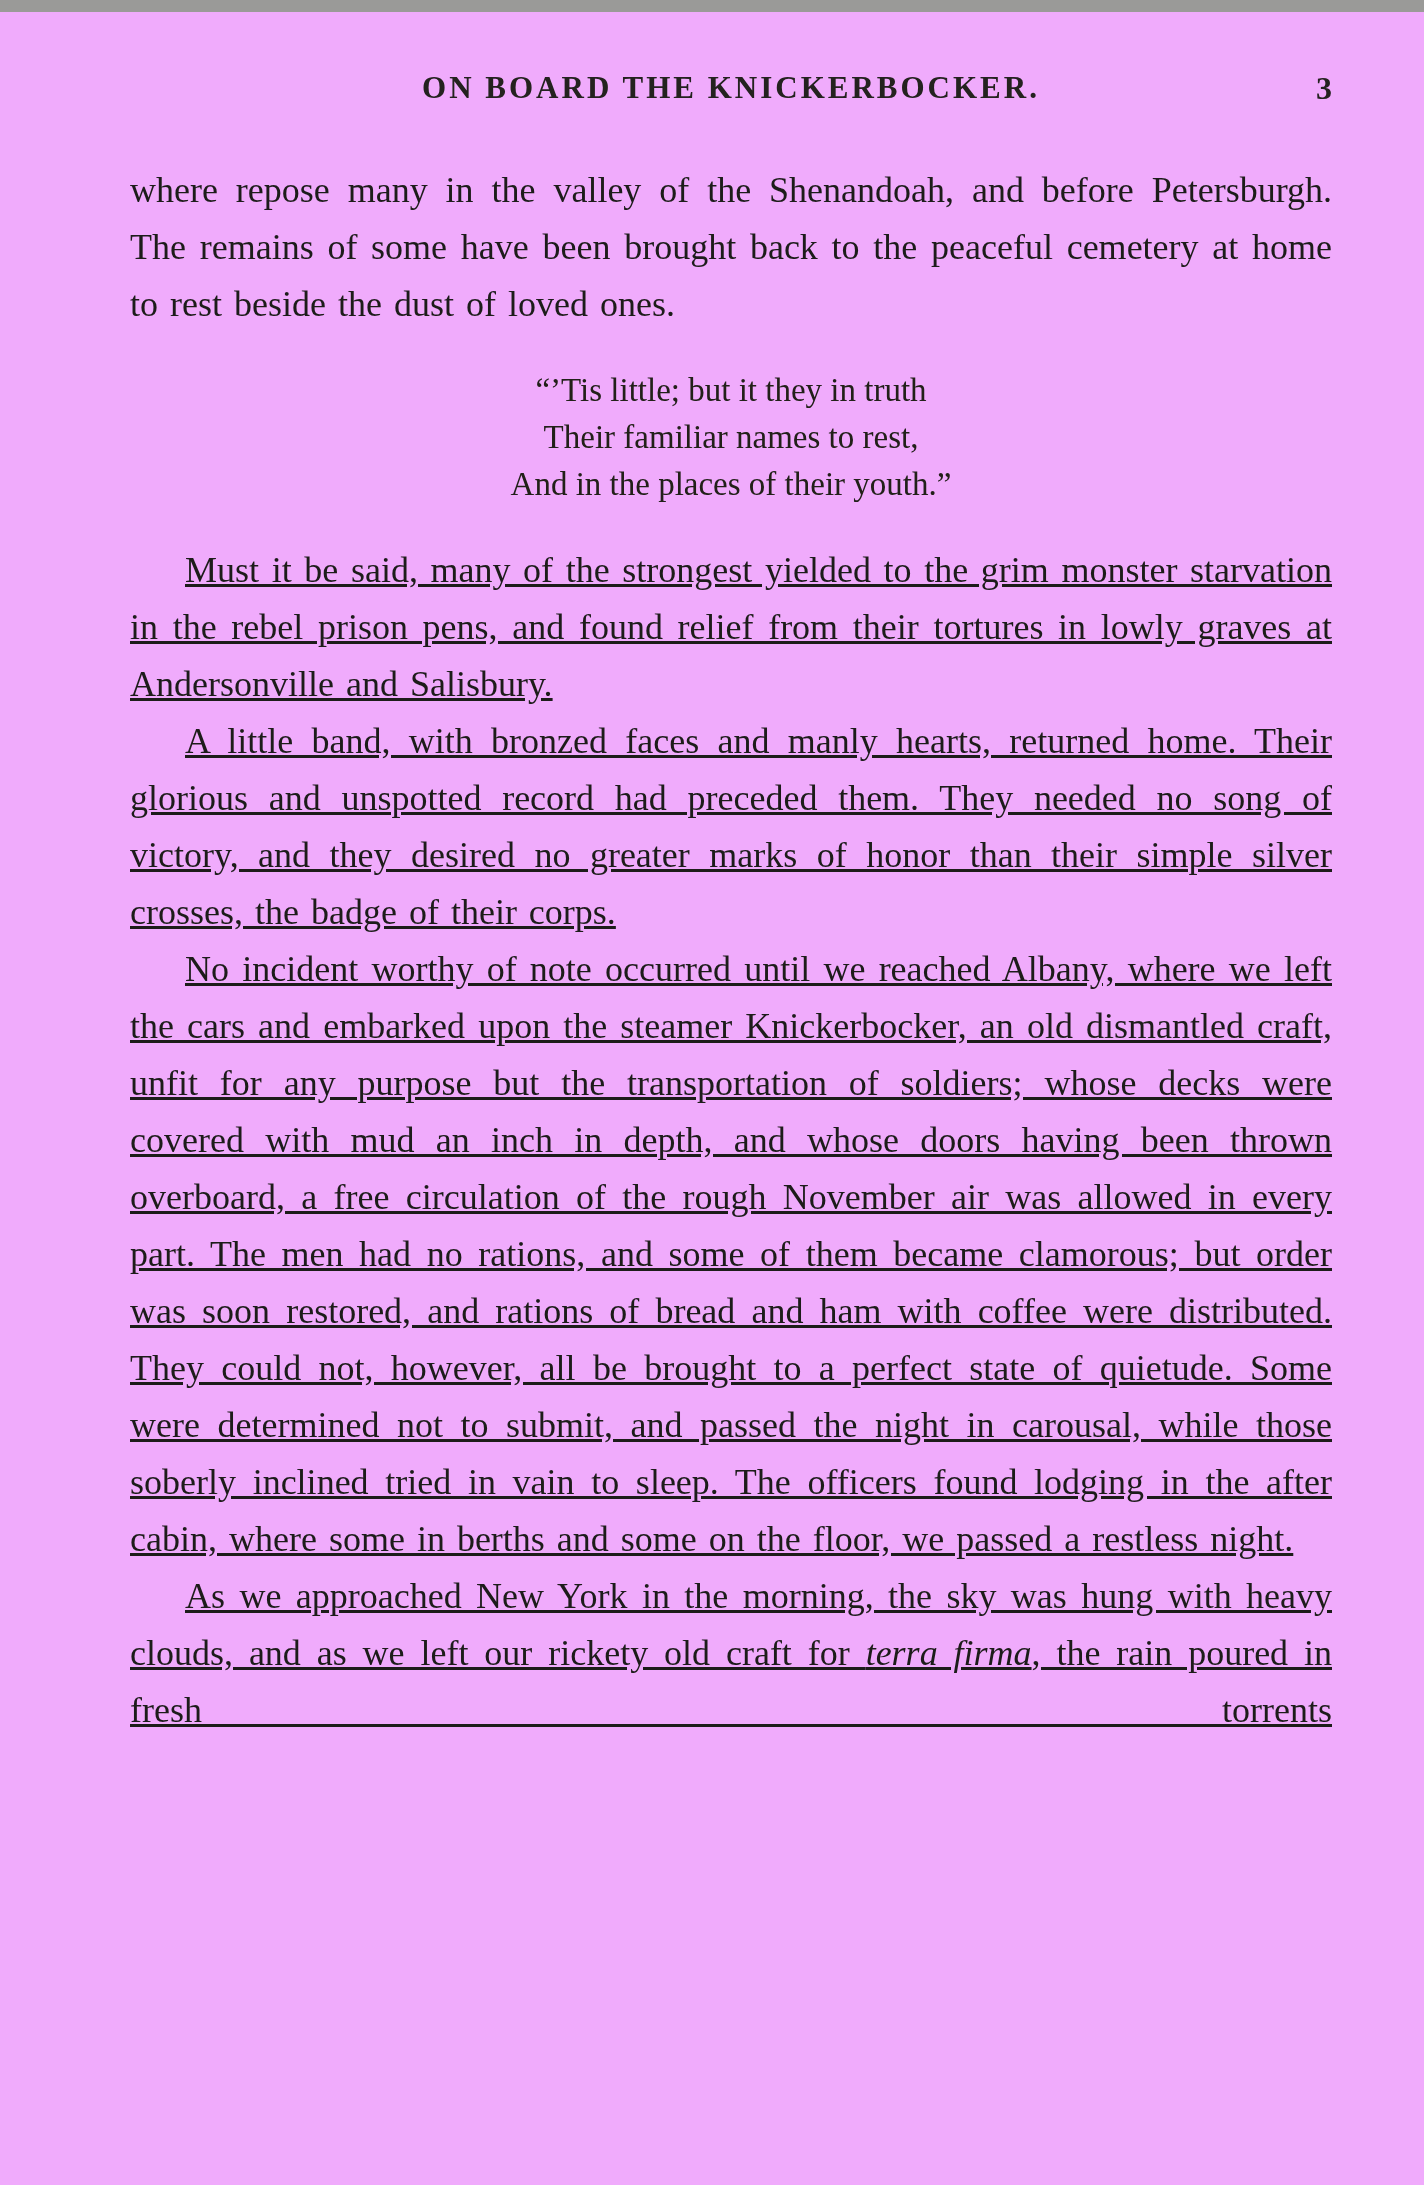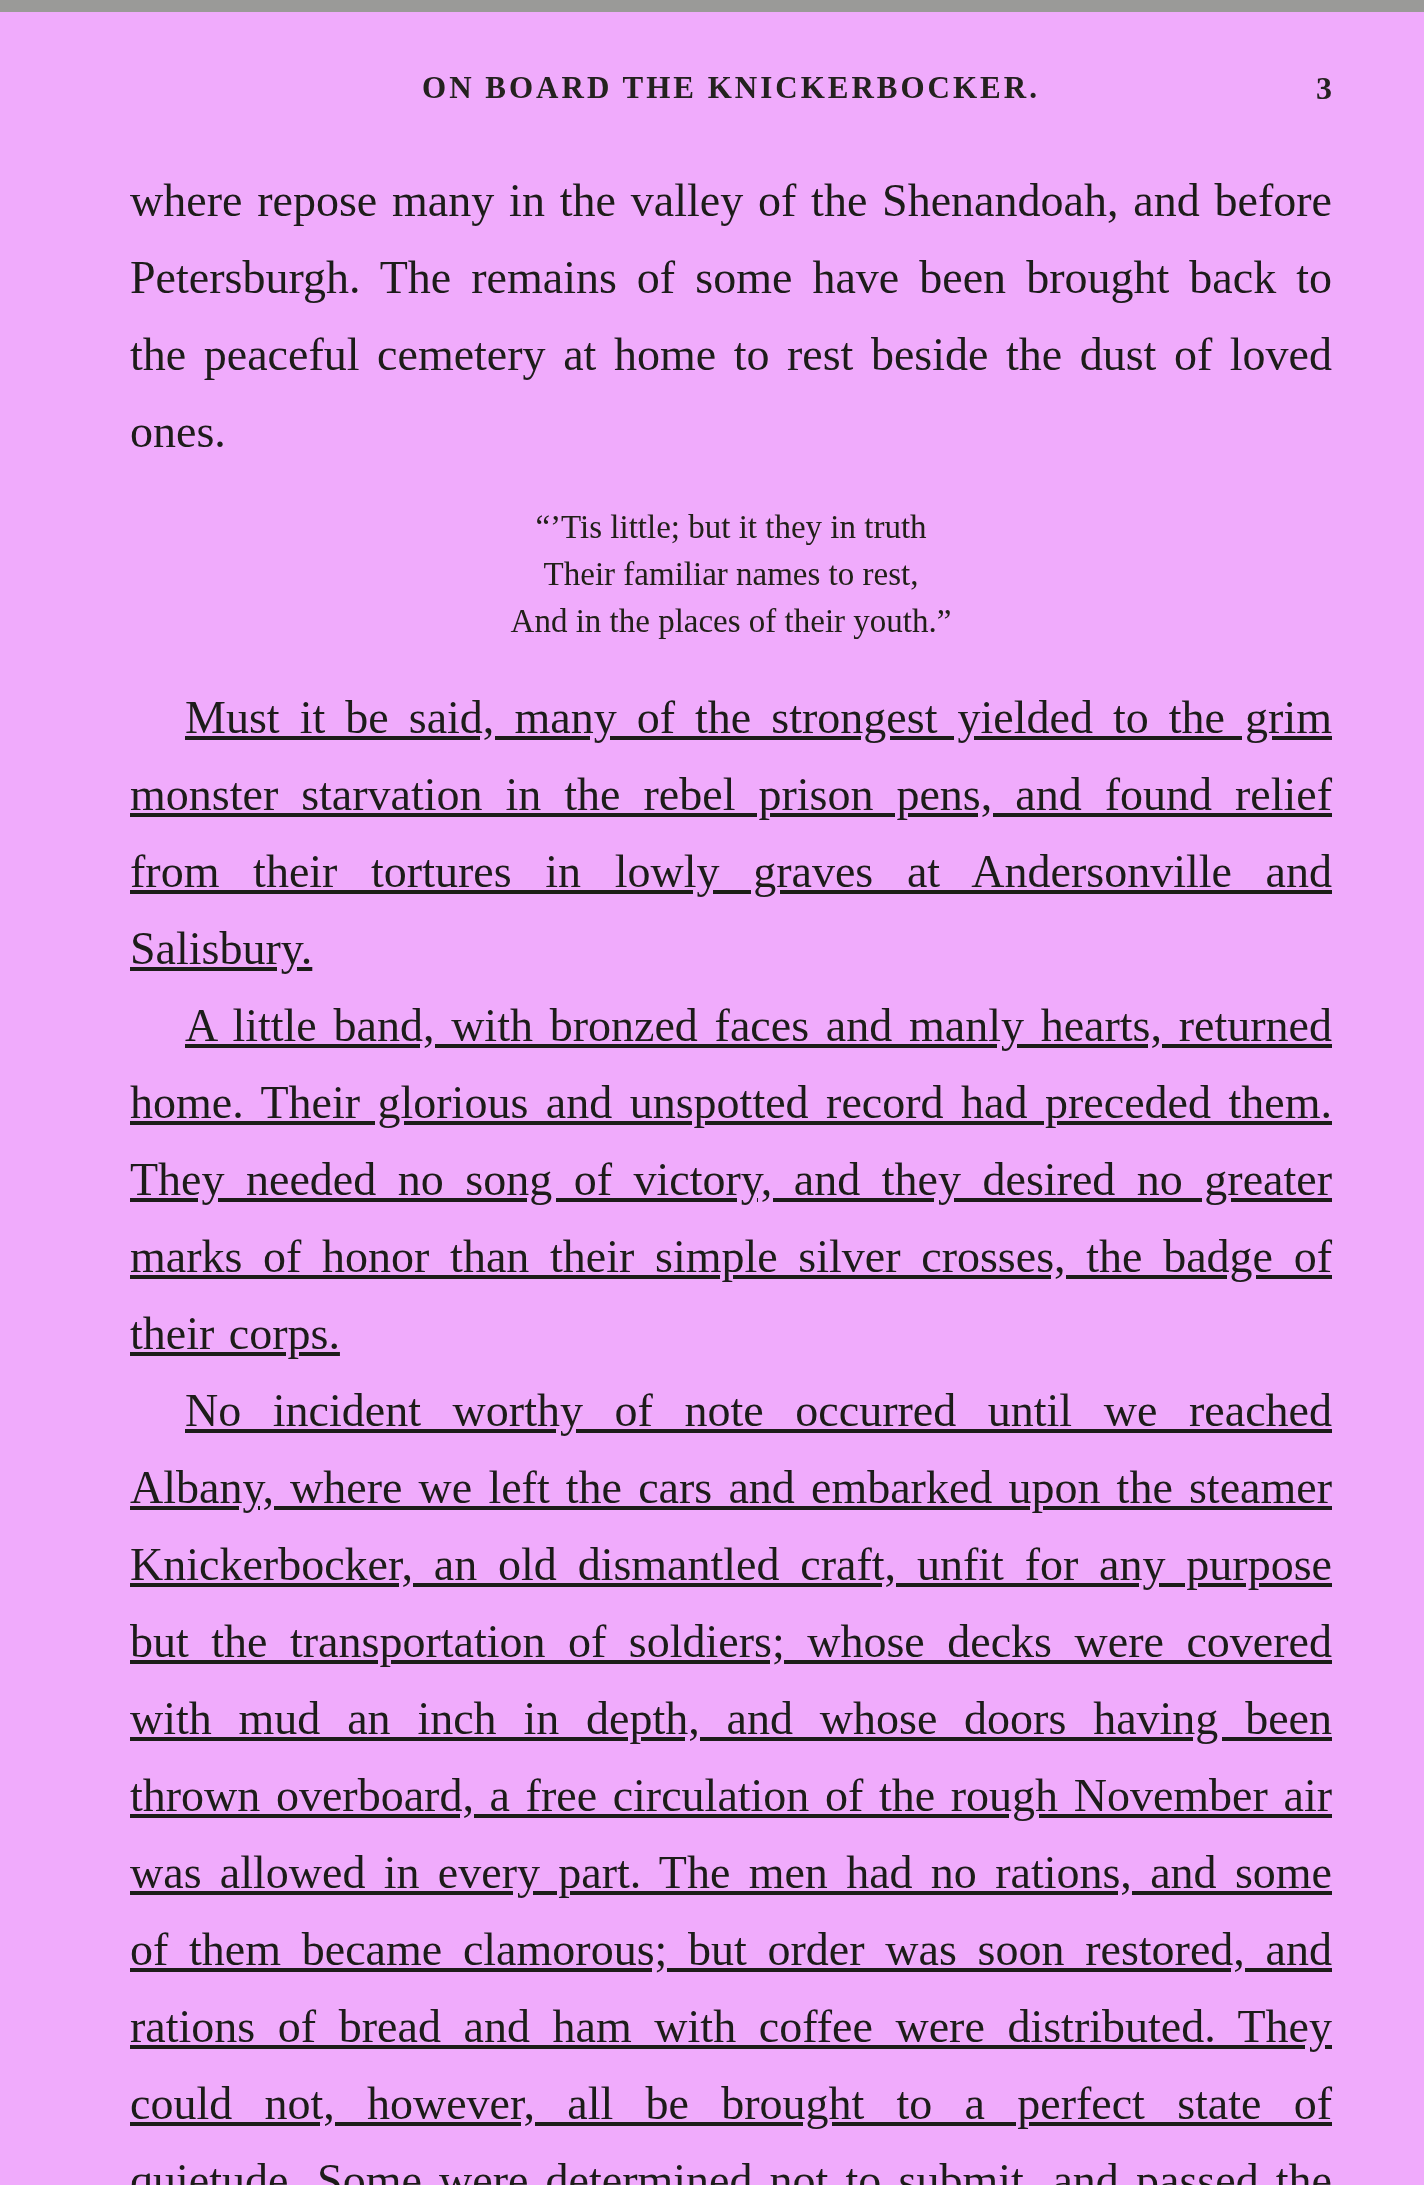--- a/index.html
+++ b/index.html
@@ -36,22 +36,22 @@
     top: 0;
     font-size: 32px;
     font-weight: bold;
     color: #24221f;
   }
   .page-content {
     margin-top: 48px;
   }
   .para {
     margin: 0;
-    font-size: 46px;
-    line-height: 77px;
+    font-size: 36px;
+    line-height: 57px;
     text-align: justify;
     word-spacing: 3px;
   }
   .para.indent {
     text-indent: 55px;
     text-decoration: underline;
   }
   .para.fill-last {
     text-align-last: justify;
   }
@@ -80,14 +80,15 @@
   <main class="page-content">
       <p class="para"><span>where repose many in the valley of the Shenandoah, and before Petersburgh.  The remains of some have been brought back to the peaceful cemetery at home to rest beside the dust of loved ones.</span></p>
       <div class="poem">
         <div class="poem-line">“’Tis little; but it they in truth</div>
         <div class="poem-line">Their familiar names to rest,</div>
         <div class="poem-line">And in the places of their youth.”</div>
       </div>
       <p class="para indent"><span>Must it be said, many of the strongest yielded to the grim monster starvation in the rebel prison pens, and found relief from their tortures in lowly graves at Andersonville and Salisbury.</span></p>
       <p class="para indent"><span>A little band, with bronzed faces and manly hearts, returned home.  Their glorious and unspotted record had preceded them.  They needed no song of victory, and they desired no greater marks of honor than their simple silver crosses, the badge of their corps.</span></p>
       <p class="para indent"><span>No incident worthy of note occurred until we reached Albany, where we left the cars and embarked upon the steamer Knickerbocker, an old dismantled craft, unfit for any purpose but the transportation of soldiers; whose decks were covered with mud an inch in depth, and whose doors having been thrown overboard, a free circulation of the rough November air was allowed in every part. The men had no rations, and some of them became clamorous; but order was soon restored, and rations of bread and ham with coffee were distributed.  They could not, however, all be brought to a perfect state of quietude.  Some were determined not to submit, and passed the night in carousal, while those soberly inclined tried in vain to sleep. The officers found lodging in the after cabin, where some in berths and some on the floor, we passed a restless night.</span></p>
+      <p class="para indent fill-last"><span>As we approached New York in the morning, the sky was hung with heavy clouds, and as we left our rickety old craft for </span><em>terra firma</em><span>, the rain poured in fresh torrents</span></p>
     </main>
 </div>
 
 </body></html>

